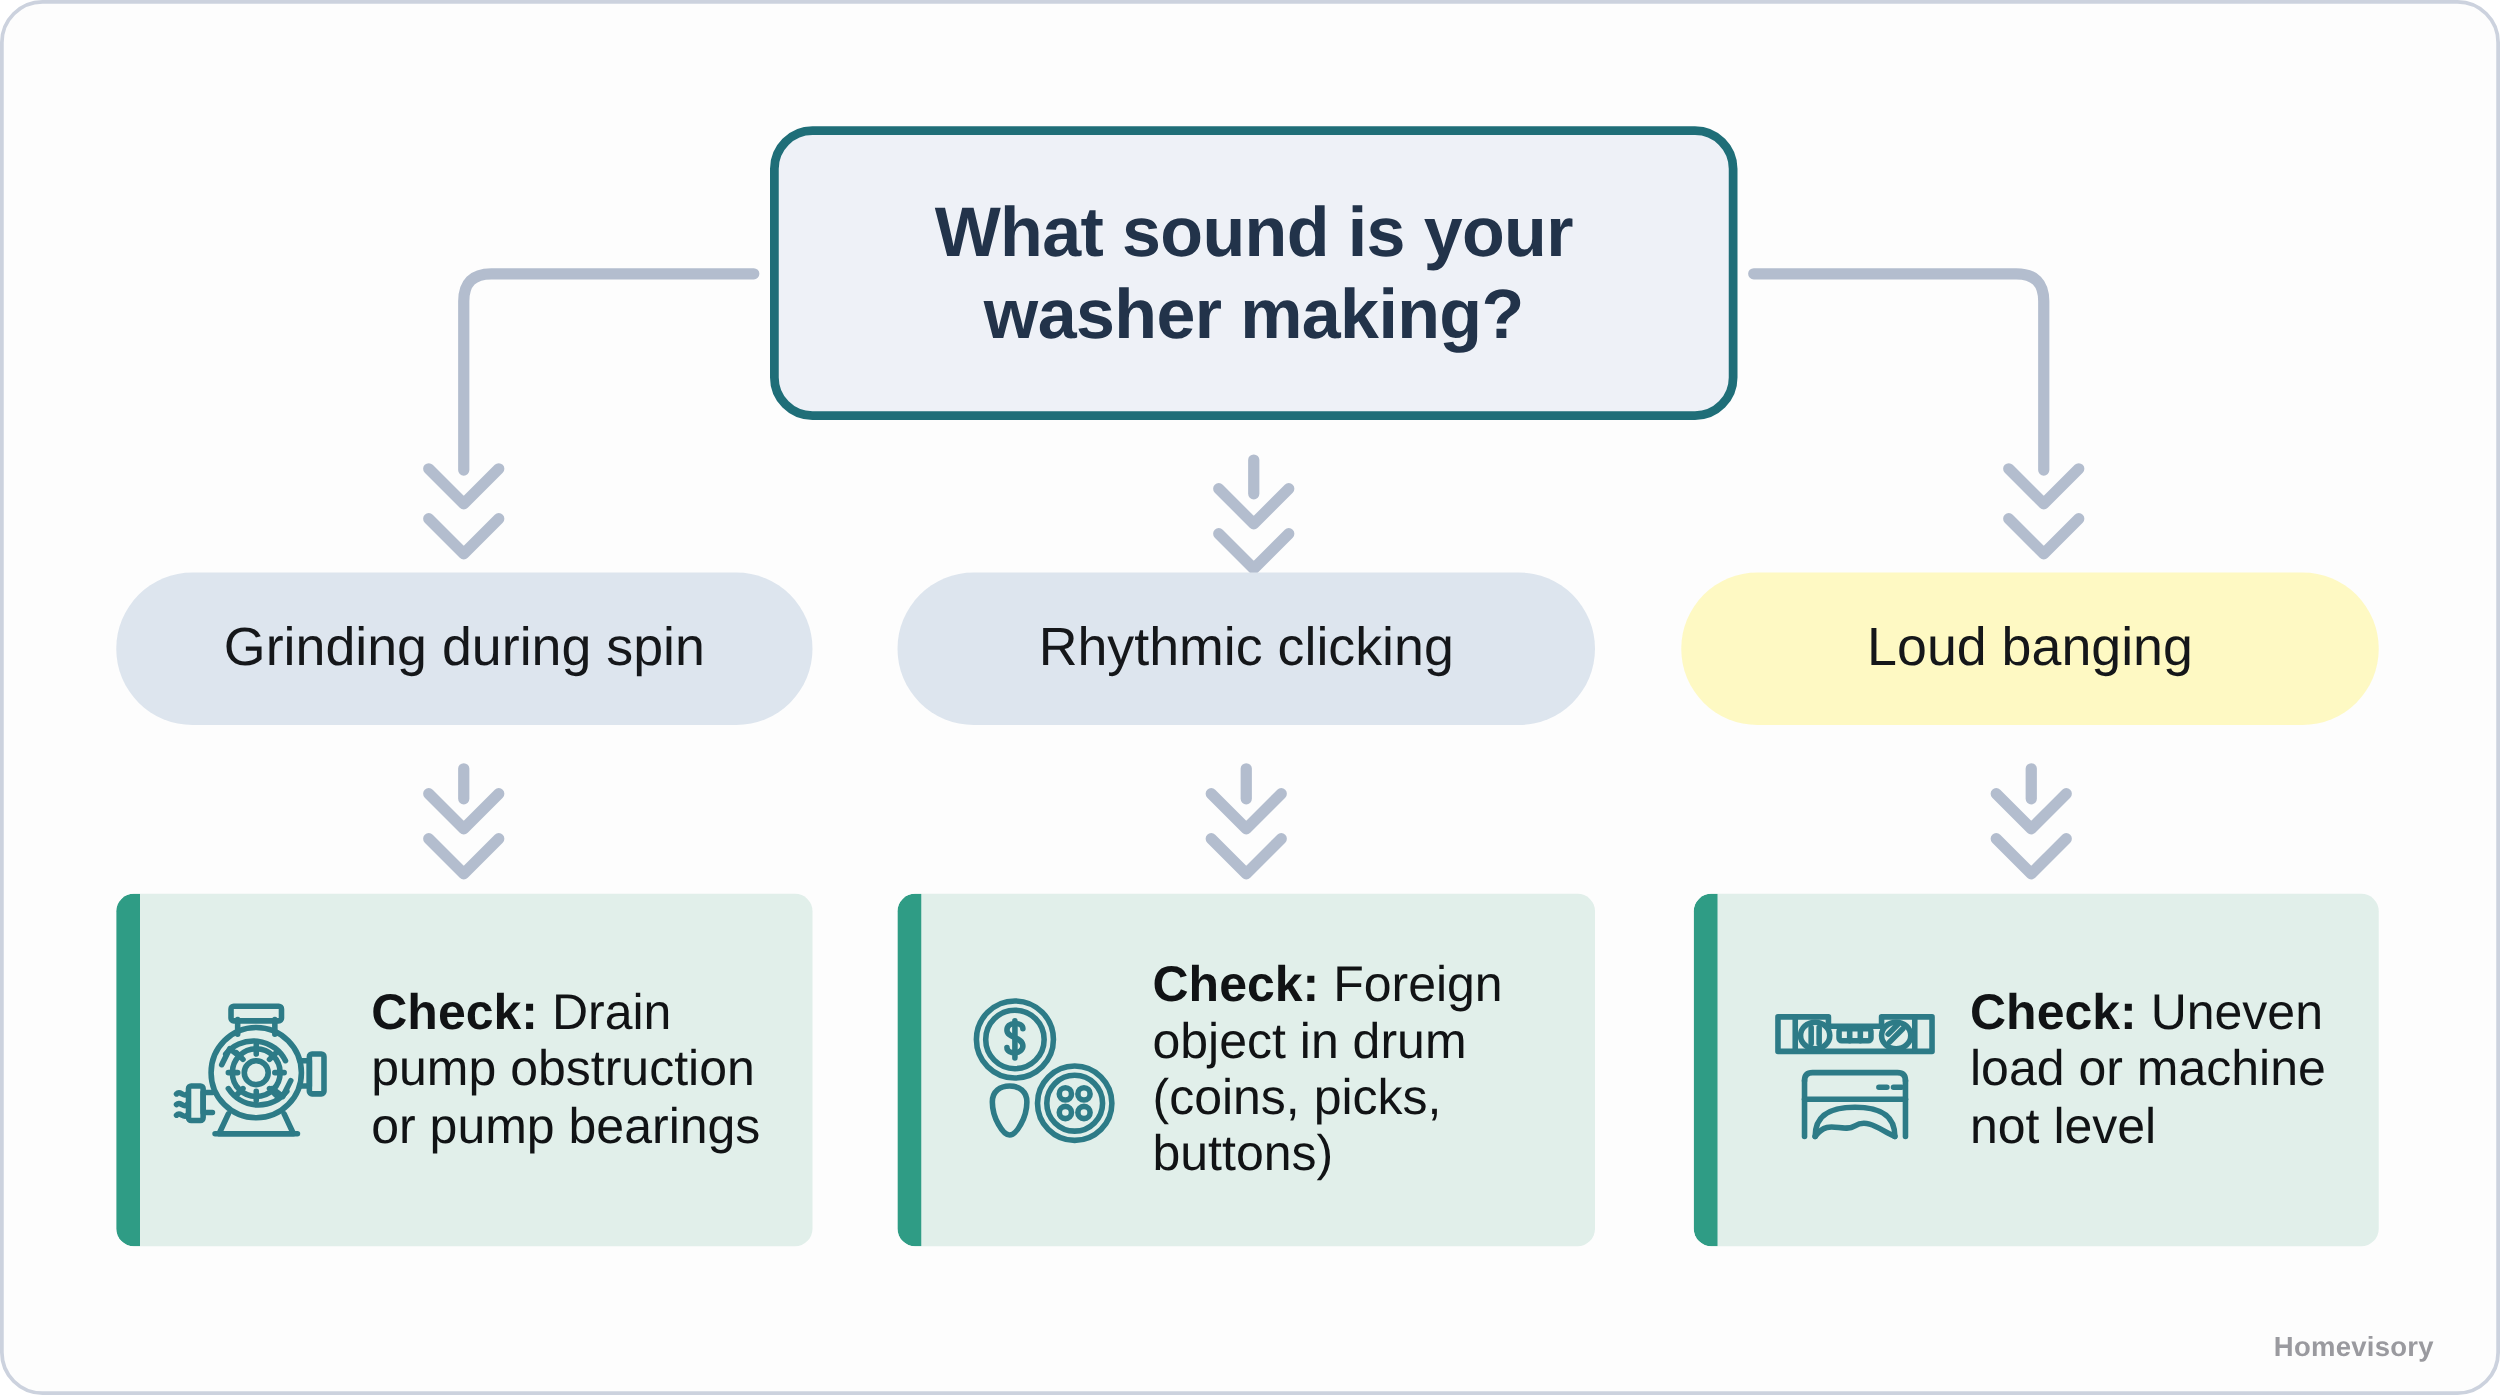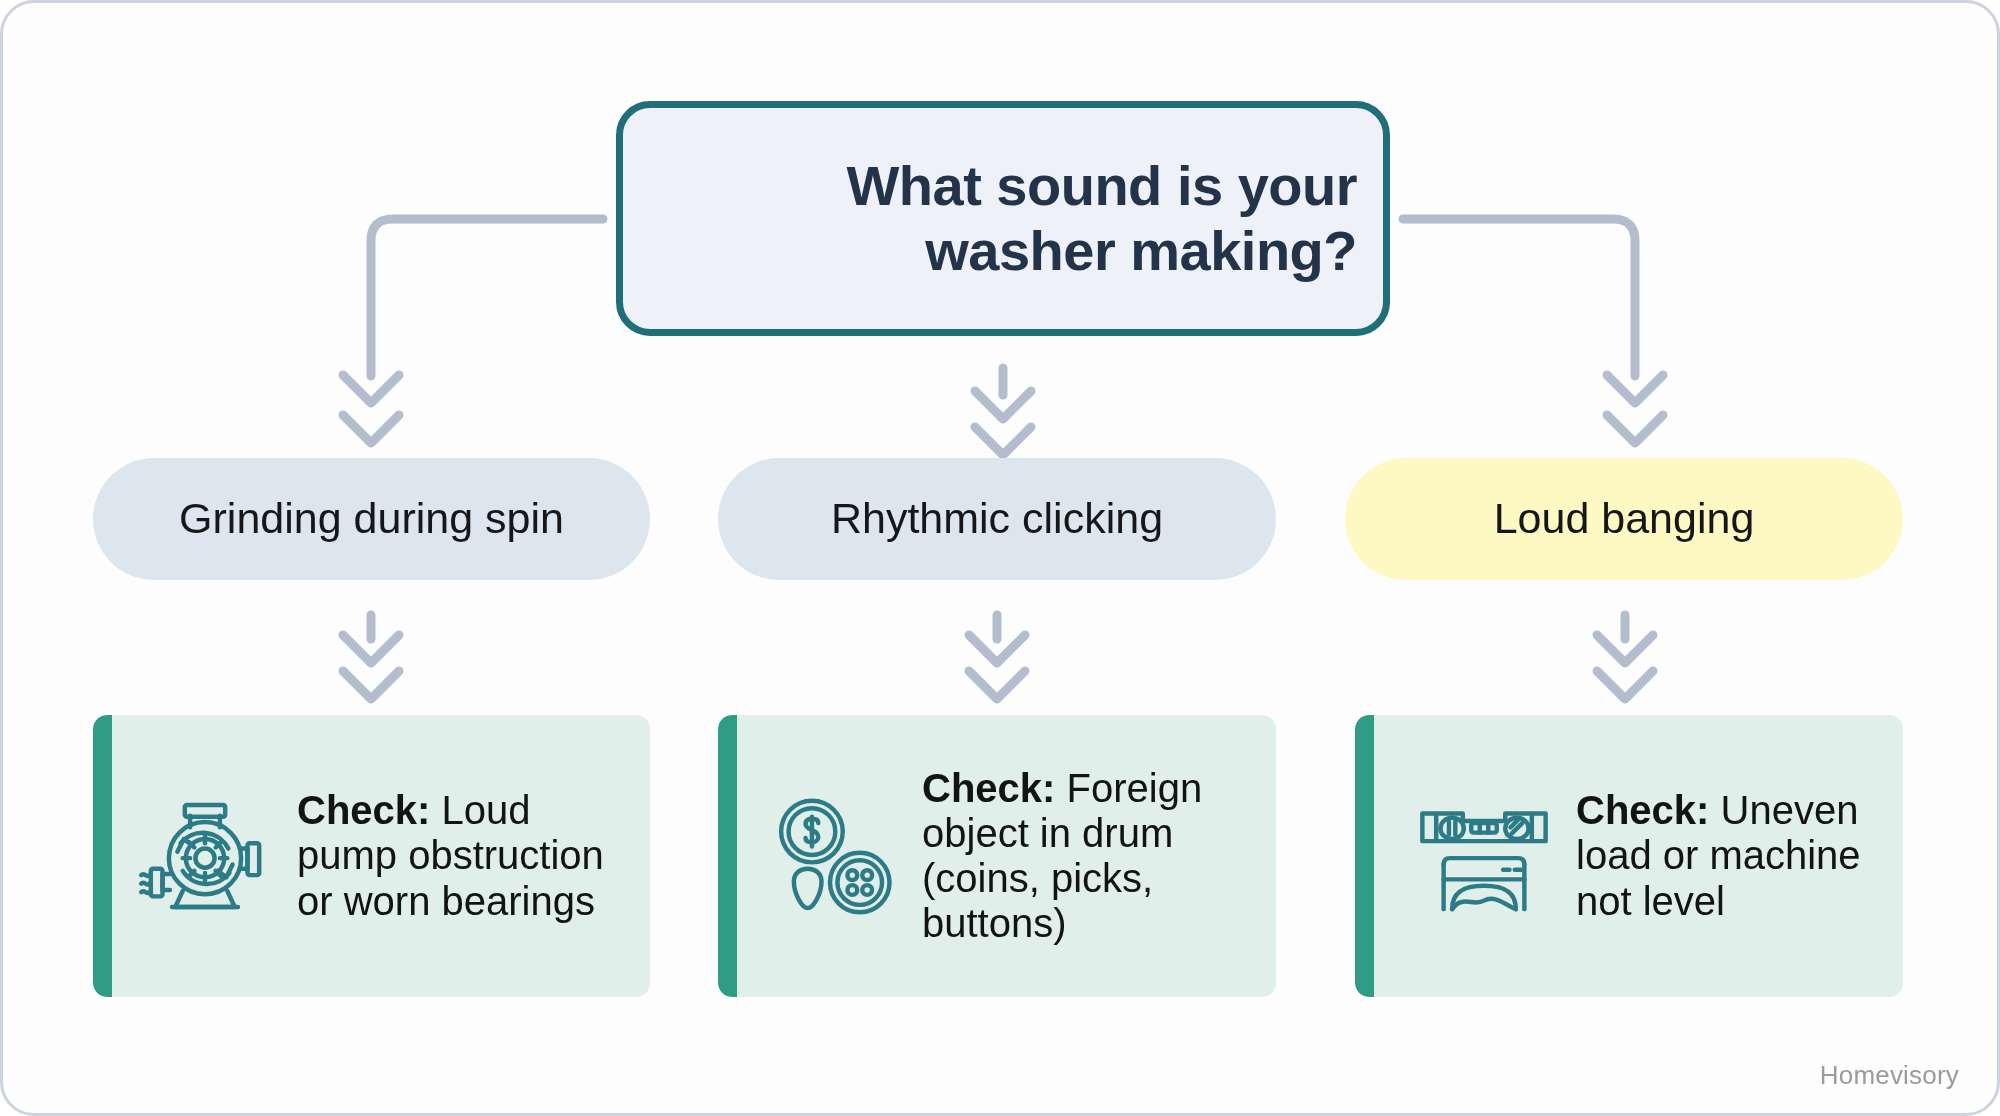--- a/index.html
+++ b/index.html
@@ -35,21 +35,21 @@
     left: 613px;
     top: 98px;
     width: 774px;
     height: 235px;
     background: #eef1f7;
     border: 7px solid #1f6e78;
     border-radius: 34px;
     display: flex;
     align-items: center;
     justify-content: center;
-    text-align: right;
+    text-align: center;
   }
   #root-box .q-text {
     font-size: 56px;
     font-weight: bold;
     color: #22334a;
     line-height: 1.16;
     letter-spacing: -0.5px;
     padding: 0 26px;
   }
 
@@ -112,25 +112,26 @@
   }
   .card .card-text b { font-weight: bold; }
 
   #card-0 { left: 90px;   width: 557px; }
   #card-1 { left: 715px;  width: 558px; }
   #card-2 { left: 1352px; width: 548px; }
 
   
   #watermark {
     position: absolute;
-    right: 38px;
+    right: 50px;
     bottom: 22px;
-    font-size: 26px;
+    font-size: 22px;
     color: #9a9a9f;
     letter-spacing: 0.2px;
+    font-weight: bold;
   }
 </style>
 </head>
 <body>
 
 <div id="infographic" style="background: rgb(253, 253, 253); border-color: rgb(204, 210, 222);">
 
   <svg id="connectors" viewBox="0 0 2000 1116" width="2000" height="1116">
     <g fill="none" stroke="#b3bdce" stroke-width="9" stroke-linecap="round" stroke-linejoin="round">
 
@@ -203,21 +204,21 @@
 
         <path d="M41 52 A27 27 0 0 1 86 57"></path>
         <path d="M38 60 L44 48 L52 54"></path>
         <path d="M87 80 A27 27 0 0 1 43 78"></path>
         <path d="M90 72 L84 84 L76 78"></path>
 
         <path d="M4 82 C7 79 9 85 12 82 M4 90 C7 87 9 93 12 90 M4 98 C7 95 9 101 12 98"></path>
       </svg>
     </div>
     <div class="card-text">
-      <b>Check:</b><span> Loud pump obstruction or worn bearings</span>
+      <b>Check:</b><span> Drain pump obstruction or pump bearings</span>
     </div>
   </div>
 
   <div class="card" id="card-1" style="background: rgb(225, 239, 234);">
     <div class="accent" style="background: rgb(47, 156, 133);"></div>
     <div class="card-icon">
       <svg viewBox="0 0 128 128" width="136" height="136" fill="none" stroke="#2d7b87" stroke-width="4.2" stroke-linecap="round" stroke-linejoin="round">
 
         <circle cx="47" cy="41" r="29"></circle>
         <circle cx="47" cy="41" r="22"></circle>

